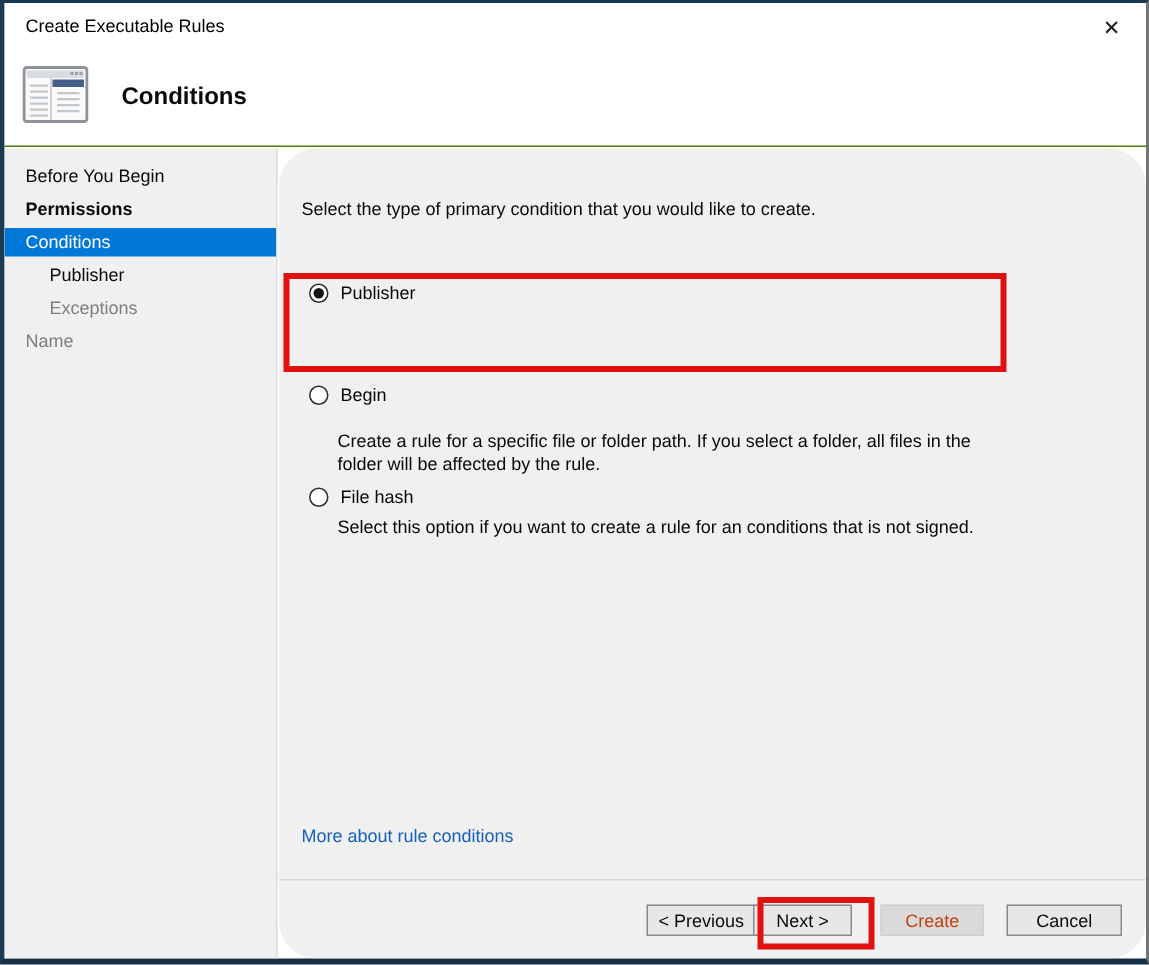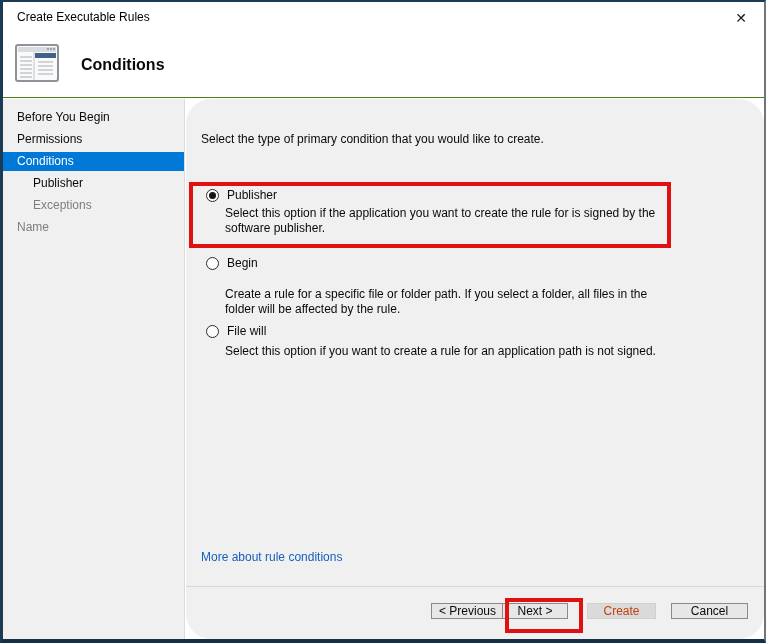--- a/index.html
+++ b/index.html
@@ -46,21 +46,21 @@
   .desc-publisher { top:107px; width:446px; }
   .row-path { left:20px; top:157px; }
   .desc-path { top:188px; width:452px; }
   .row-filehash { left:20px; top:225px; }
   .desc-filehash { top:245px; width:520px; }
 
   .more-link { position:absolute; left:15px; top:451px; color:#1560bd; text-decoration:none; cursor:pointer; }
 
   .footer-divider { position:absolute; left:0; right:0; top:487px; height:1px; background:#d9d9d9; }
 
-  .btn { position:absolute; top:504px; height:16px; background:#e7e7e7; border:1px solid #8a8a8a; font-family:"Liberation Sans", sans-serif; font-size:12px; color:#0a0a0a; text-align:center; cursor:default; padding:0; }
+  .btn { position:absolute; top:504px; height:21px; background:#e7e7e7; border:1px solid #8a8a8a; font-family:"Liberation Sans", sans-serif; font-size:12px; color:#0a0a0a; text-align:center; cursor:default; padding:0; }
   .btn-previous { left:245px; width:73px; }
   .btn-next { left:316px; width:66px; }
   .btn-create { left:401px; width:69px; background:#dadada; border:1px solid #cfcfcf; color:#c2410c; }
   .btn-cancel { left:485px; width:77px; }
 </style>
 </head>
 <body>
 
 <div class="dialog">
 
@@ -91,50 +91,49 @@
         </g>
       </svg>
     </span>
     <div class="wizard-heading">Conditions</div>
   </div>
 
   <div class="bodywrap">
 
     <div class="sidebar">
       <div class="nav-item" style="top:9px;">Before You Begin</div>
-      <div class="nav-item" style="top:31px;">Permissions</div>
+      <div class="nav-item" style="top:31px;font-weight:bold;">Permissions</div>
       <div class="nav-item selected" style="top:53px;">Conditions</div>
       <div class="nav-item sub" style="top:75px;">Publisher</div>
       <div class="nav-item sub disabled" style="top:97px;">Exceptions</div>
       <div class="nav-item disabled" style="top:119px;">Name</div>
     </div>
 
     <div class="main">
 
       <div class="intro">Select the type of primary condition that you would like to create.</div>
 
       <div class="highlight-box hb-publisher"></div>
 
       <div class="opt-row row-publisher">
         <span class="radio checked"></span>
         <span class="opt-label">Publisher</span>
       </div>
-      <div class="opt-desc desc-publisher">Select this option if the application you want to create the rule for is signed by the software publisher.</div>
 
       <div class="opt-row row-path">
         <span class="radio"></span>
         <span class="opt-label">Begin</span>
       </div>
       <div class="opt-desc desc-path">Create a rule for a specific file or folder path. If you select a folder, all files in the folder will be affected by the rule.</div>
 
       <div class="opt-row row-filehash">
         <span class="radio"></span>
-        <span class="opt-label">File will</span>
+        <span class="opt-label">File hash</span>
       </div>
-      <div class="opt-desc desc-filehash">Select this option if you want to create a rule for an application path is not signed.</div>
+      <div class="opt-desc desc-filehash">Select this option if you want to create a rule for an conditions that is not signed.</div>
 
       <a class="more-link">More about rule conditions</a>
 
       <div class="footer-divider"></div>
 
       <div class="highlight-box hb-next"></div>
 
       <button class="btn btn-previous">&lt; Previous</button>
       <button class="btn btn-next">Next &gt;</button>
       <button class="btn btn-create" disabled="">Create</button>

